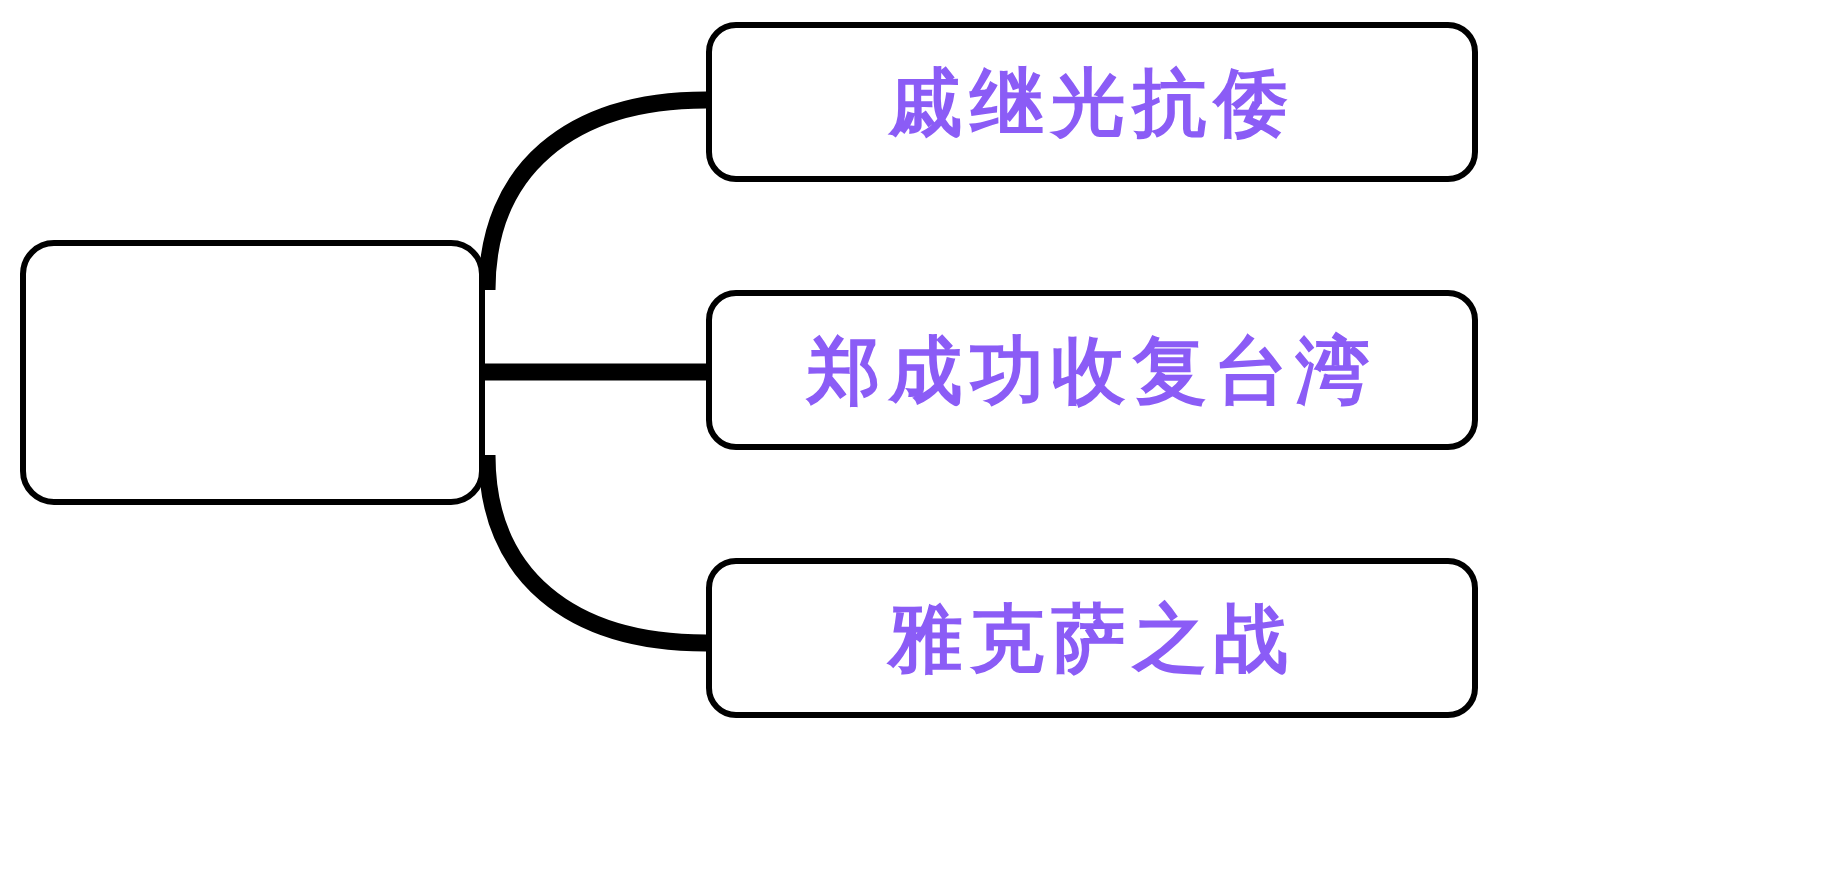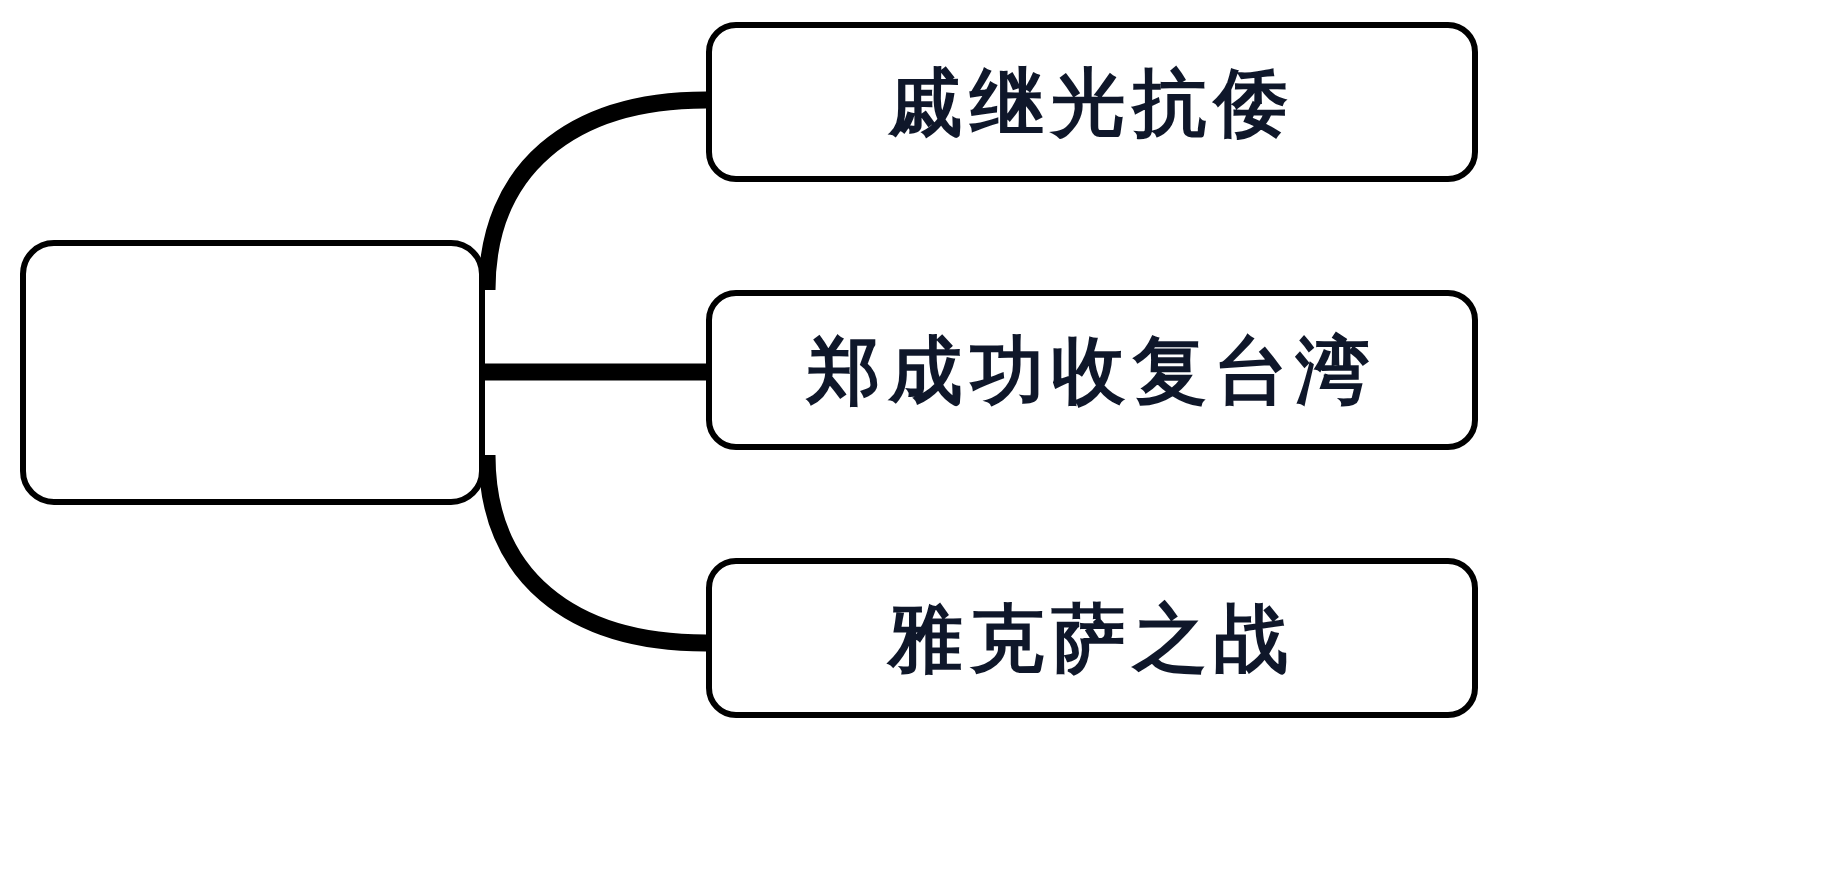--- a/index.html
+++ b/index.html
@@ -33,21 +33,21 @@
     border: 6px solid #000000;
     border-radius: 30px;
     display: flex;
     align-items: center;
     justify-content: center;
     z-index: 3;
   }
   .node-label {
     font-family: "DejaVu Serif", "Liberation Serif", serif;
     font-weight: 700;
-    color: #0f172a;
+    color: #8b5cf6;
     letter-spacing: 0.10em;
     white-space: nowrap;
     line-height: 1;
   }
   
   #node-root {
     left: 20px;
     top: 240px;
     width: 465px;
     height: 265px;

